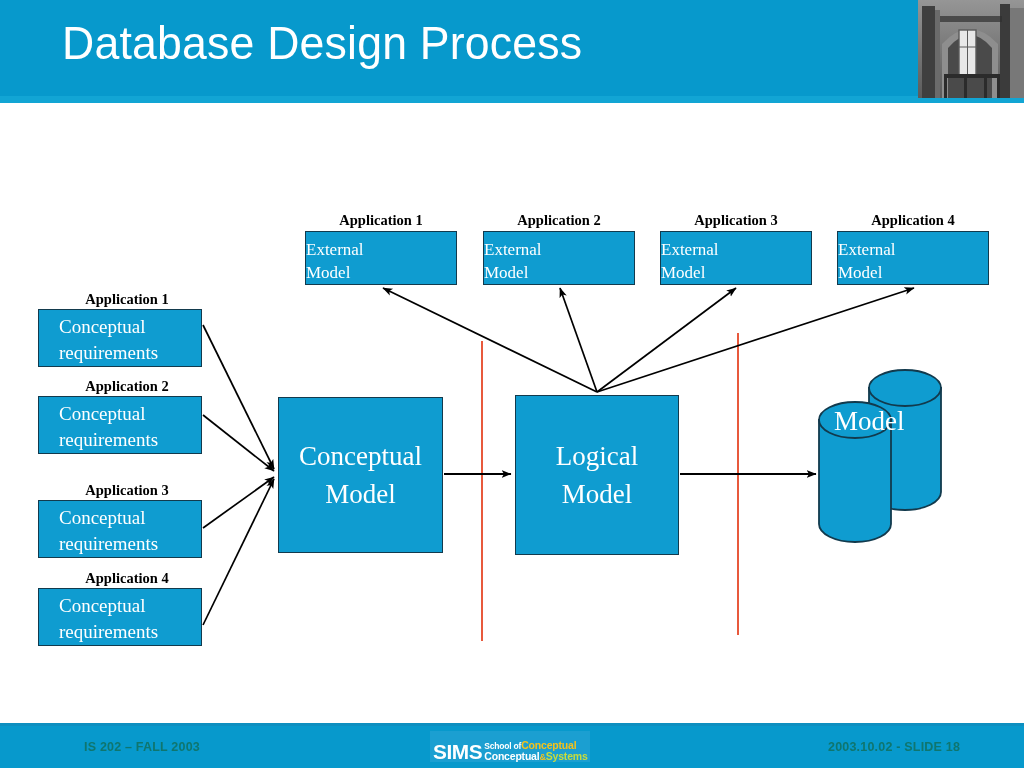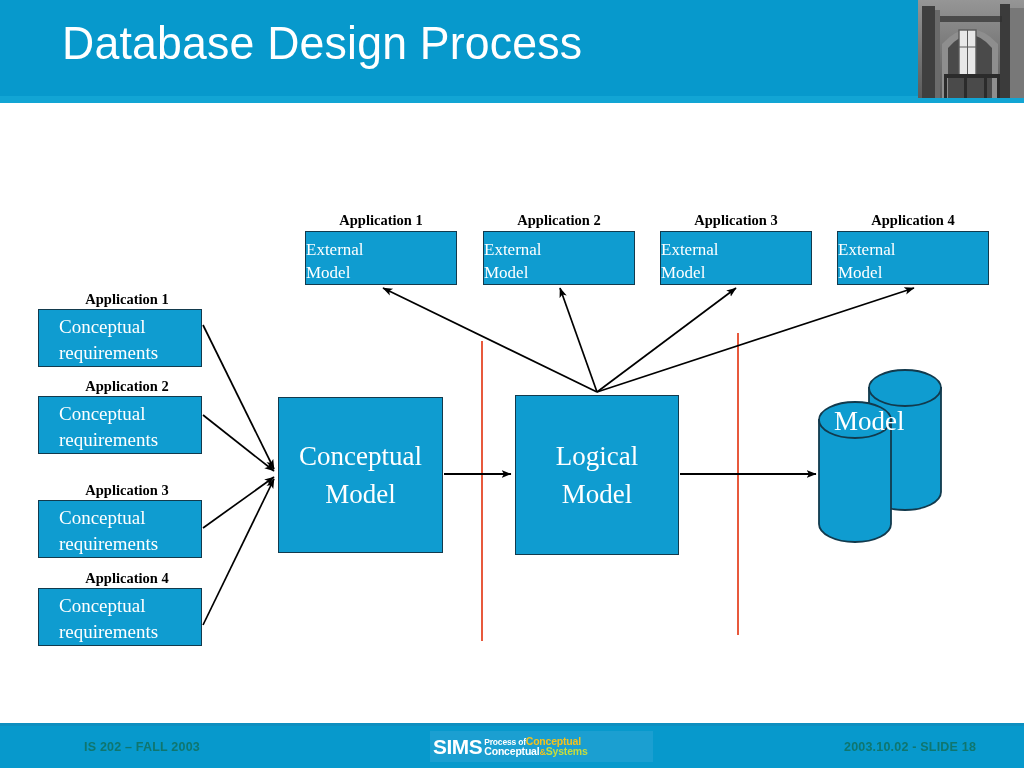--- a/index.html
+++ b/index.html
@@ -154,30 +154,30 @@
   .footer-text {
     position: absolute;
     font-family: "Liberation Sans", sans-serif;
     font-size: 12.5px;
     font-weight: bold;
     color: #0f766e;
     white-space: nowrap;
     letter-spacing: 0.2px;
   }
   #footer-left  { left: 84px;  top: 740px; }
-  #footer-right { left: 828px; top: 740px; margin-left: 16px; }
+  #footer-right { left: 828px; top: 740px; }
 
   
   #sims-logo {
     position: absolute;
     left: 430px; top: 731px;
-    width: 223px; height: 31px;
+    width: 160px; height: 31px;
     background: #1b9fd1;
     display: flex;
-    align-items: center;
+    align-items: flex-end;
     padding-left: 3px;
     box-sizing: border-box;
   }
   #sims-word {
     font-family: "Liberation Sans", sans-serif;
     font-weight: bold;
     font-size: 20px;
     color: #ffffff;
     letter-spacing: -0.4px;
     line-height: 1;
@@ -351,16 +351,16 @@
 
 <div id="footer-bar"></div>
 <div id="footer-topline"></div>
 
 <div class="footer-text" id="footer-left">IS 202 – FALL 2003</div>
 <div class="footer-text" id="footer-right">2003.10.02 - SLIDE 18</div>
 
 <div id="sims-logo">
   <span id="sims-word">SIMS</span>
   <span id="sims-lines">
-    <div class="sims-row"><span class="sims-school">Process of</span><span class="sims-info">Conceptual</span></div>
+    <div class="sims-row"><span class="sims-school">School of</span><span class="sims-info">Conceptual</span></div>
     <div class="sims-row"><span class="sims-mgmt">Conceptual</span><span class="sims-amp">&amp;</span><span class="sims-systems">Systems</span></div>
   </span>
 </div>
 
 </body></html>

